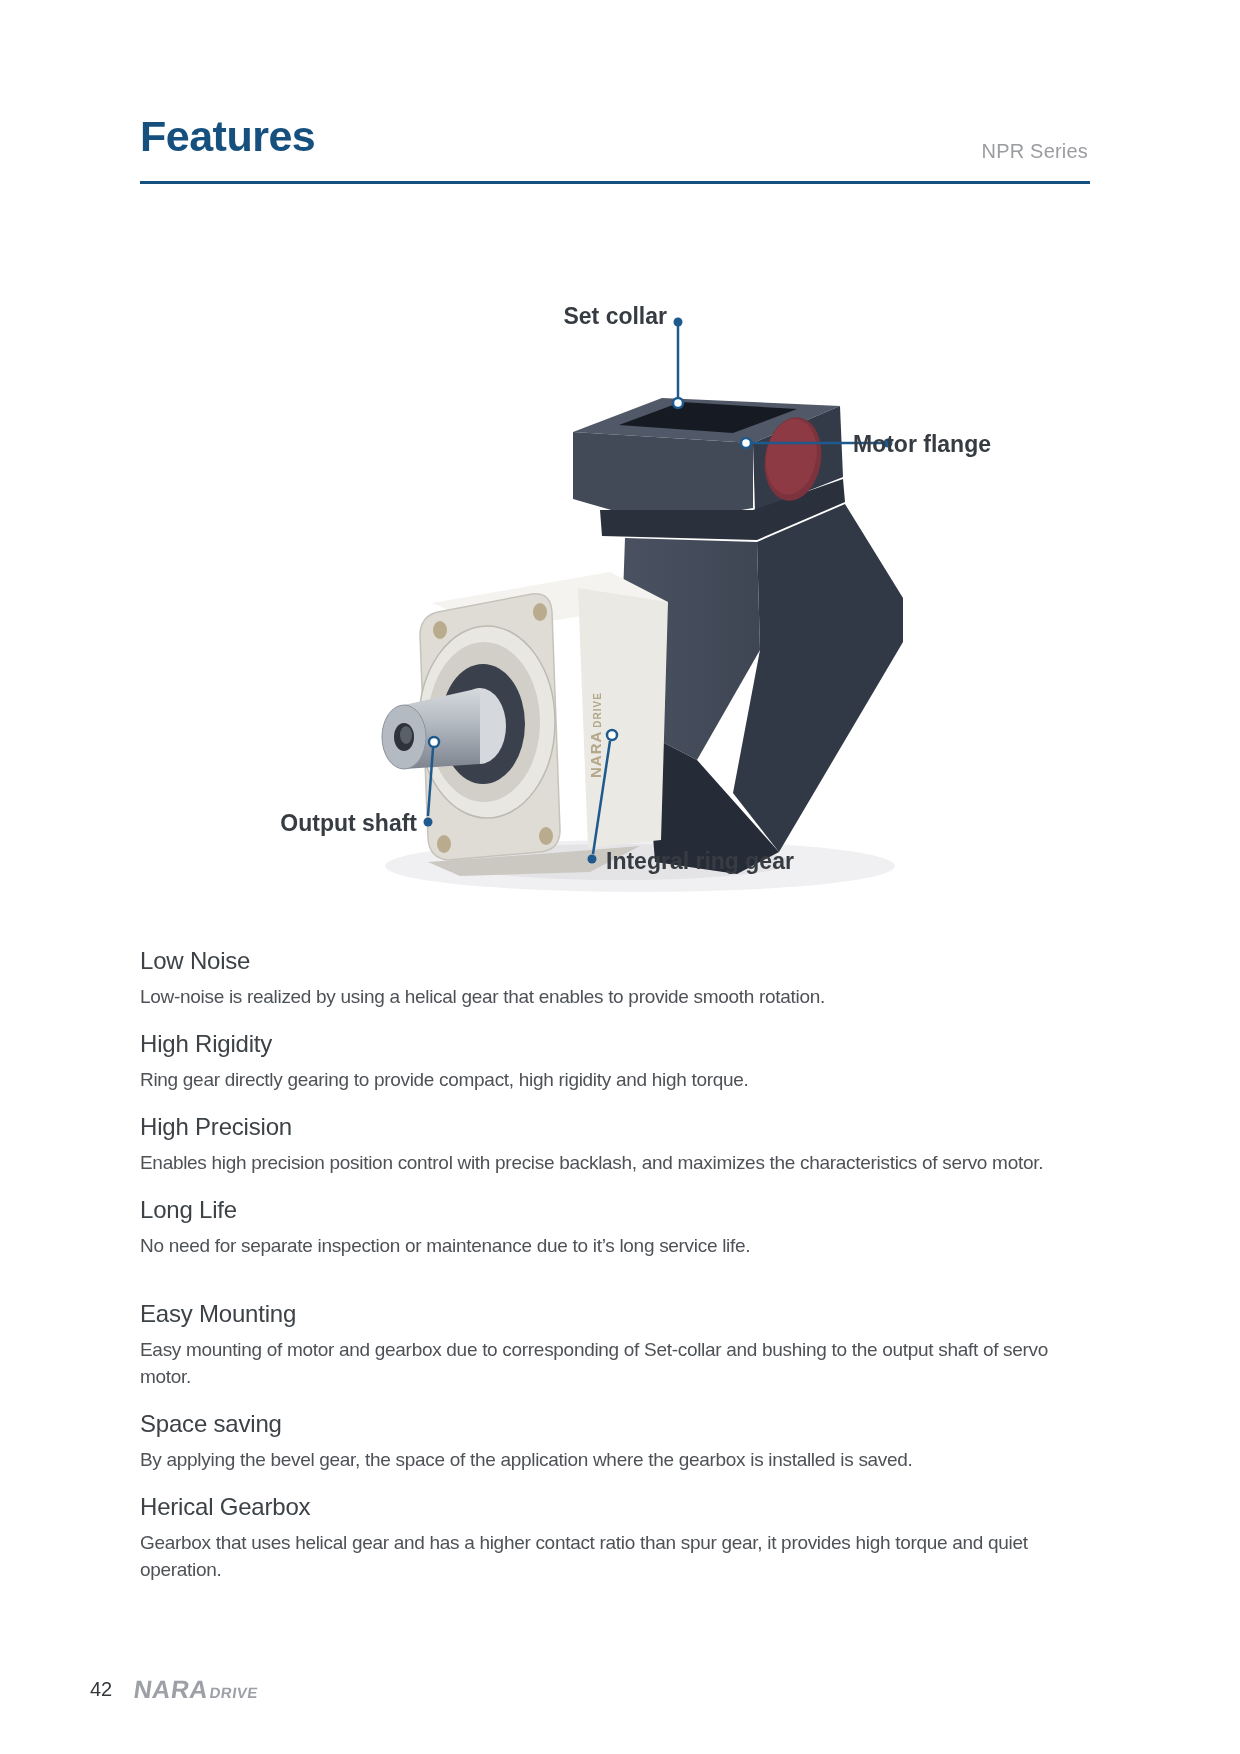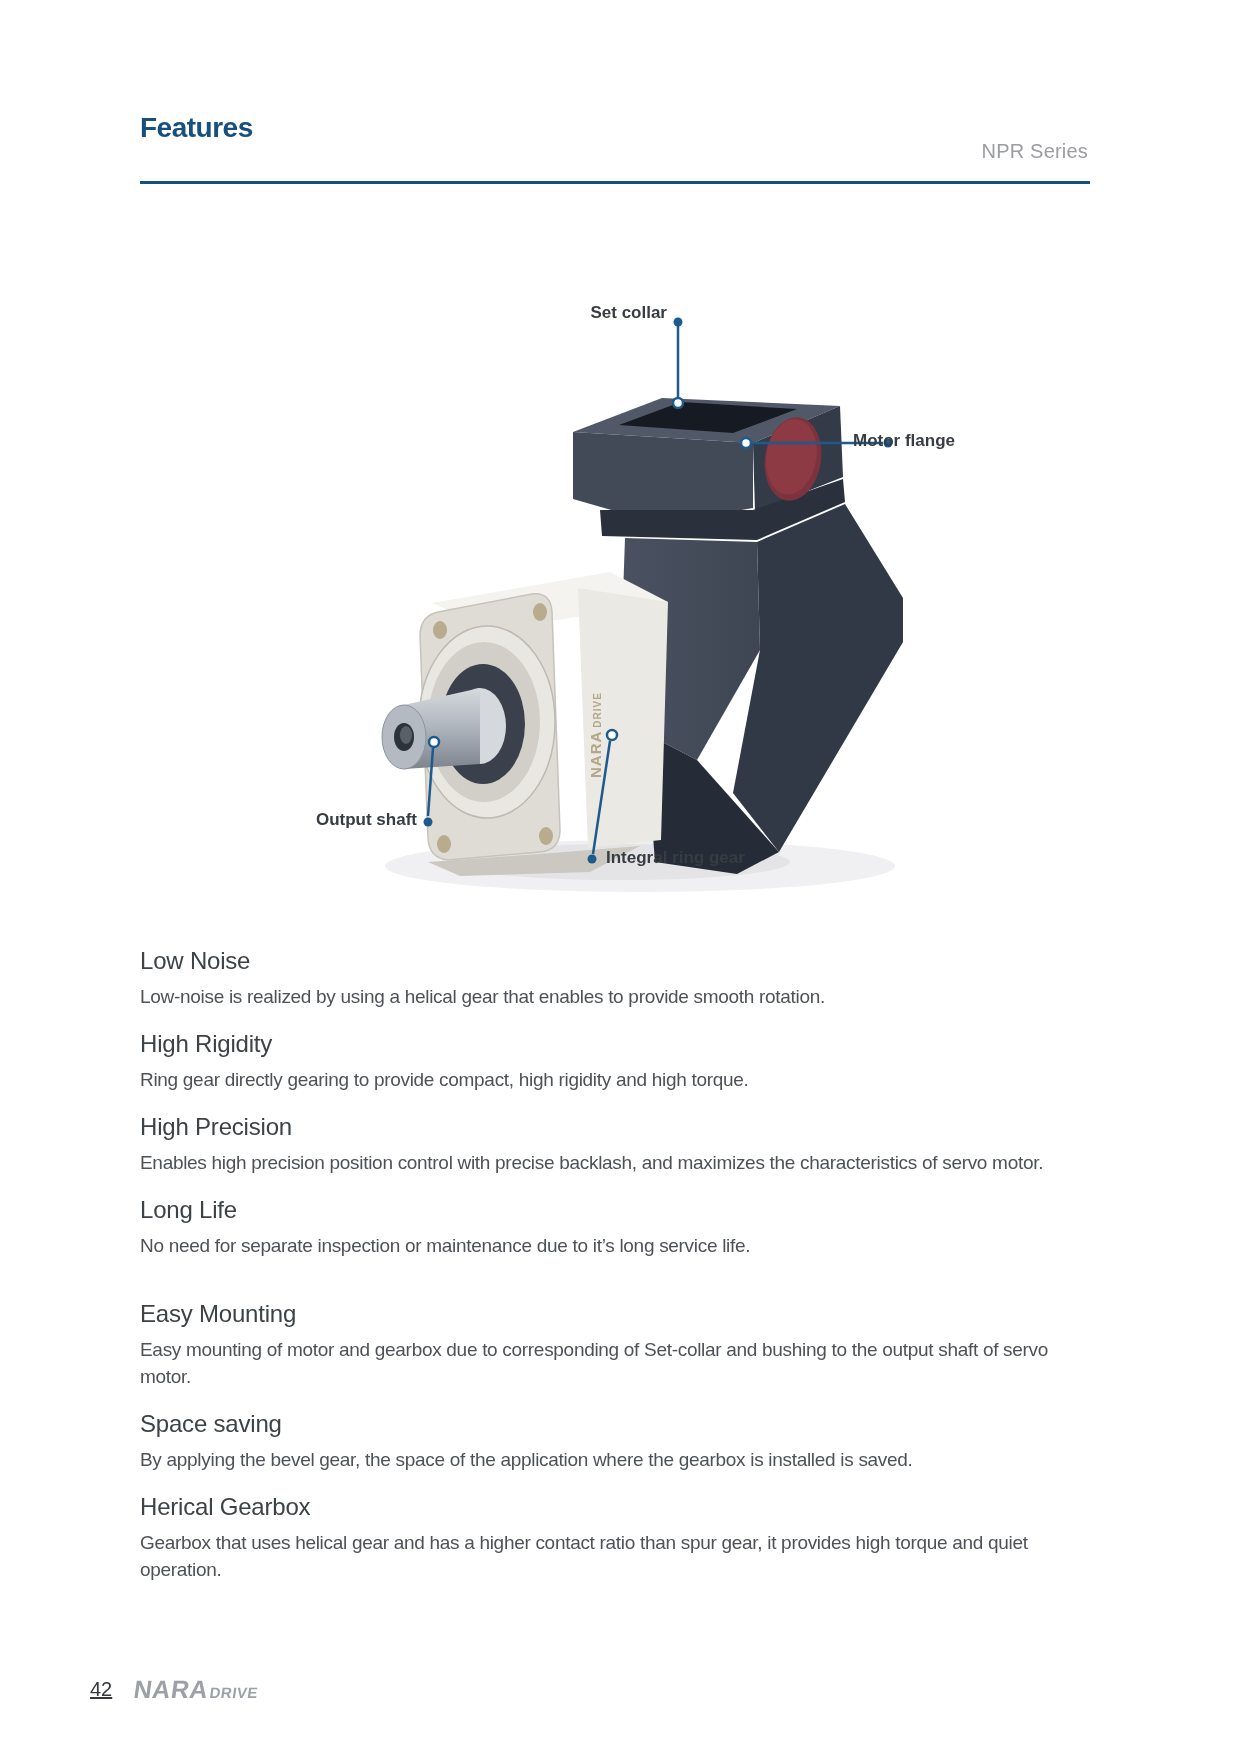--- a/index.html
+++ b/index.html
@@ -3,54 +3,54 @@
 <meta charset="utf-8">
 <style>
   html,body{margin:0;padding:0;background:#ffffff;}
   .page{
     position:relative;width:1240px;height:1754px;margin:0 auto;background:#fff;
     font-family:"Liberation Sans",sans-serif;overflow:hidden;
   }
   
   .page-title{
     position:absolute;left:140px;top:112px;
-    font-size:28px;font-weight:bold;color:#16507f;letter-spacing:-0.5px;
+    font-size:43px;font-weight:bold;color:#16507f;letter-spacing:-0.5px;
   }
   .series-tag{
     position:absolute;right:152px;top:140px;
     font-size:20px;color:#9a9ca0;letter-spacing:0.2px;
   }
   .title-rule{
     position:absolute;left:140px;top:181px;width:950px;height:3px;background:#16507f;
   }
   
   .diagram-svg{position:absolute;left:0;top:0;width:1240px;height:1754px;}
   .callout-label{
-    position:absolute;font-size:17px;font-weight:bold;color:#373c42;white-space:nowrap;
+    position:absolute;font-size:23px;font-weight:bold;color:#373c42;white-space:nowrap;
   }
   .lbl-set-collar{right:573px;top:303px;}
   .lbl-motor-flange{left:853px;top:431px;}
   .lbl-output-shaft{right:823px;top:810px;text-align:center;}
   .lbl-integral-ring-gear{left:606px;top:848px;}
   
   .features{
     position:absolute;left:140px;top:946px;width:952px;
   }
   .feature h3{
     margin:0 0 7px 0;font-size:24px;line-height:30px;font-weight:400;
     color:#3d4247;letter-spacing:-0.2px;
   }
   .feature p{
     margin:0 0 19px 0;font-size:19px;line-height:27px;color:#4e5257;
     letter-spacing:-0.3px;
   }
   .feature.gap-lg{margin-top:40px;}
   
   .footer{position:absolute;left:90px;top:1675px;display:flex;align-items:center;}
-  .page-number{font-size:20px;color:#33373c;margin-right:22px;text-decoration:underline;}
+  .page-number{font-size:20px;color:#33373c;margin-right:22px;}
   .brand-logo{display:flex;align-items:baseline;transform:skewX(-8deg);color:#9da1a7;}
   .brand-main{font-size:25px;font-weight:bold;letter-spacing:0.5px;}
   .brand-suffix{font-size:15px;font-weight:bold;letter-spacing:0.5px;margin-left:2px;}
 </style>
 </head>
 <body>
 
 <div class="page">
 
   <div class="page-title">Features</div>

